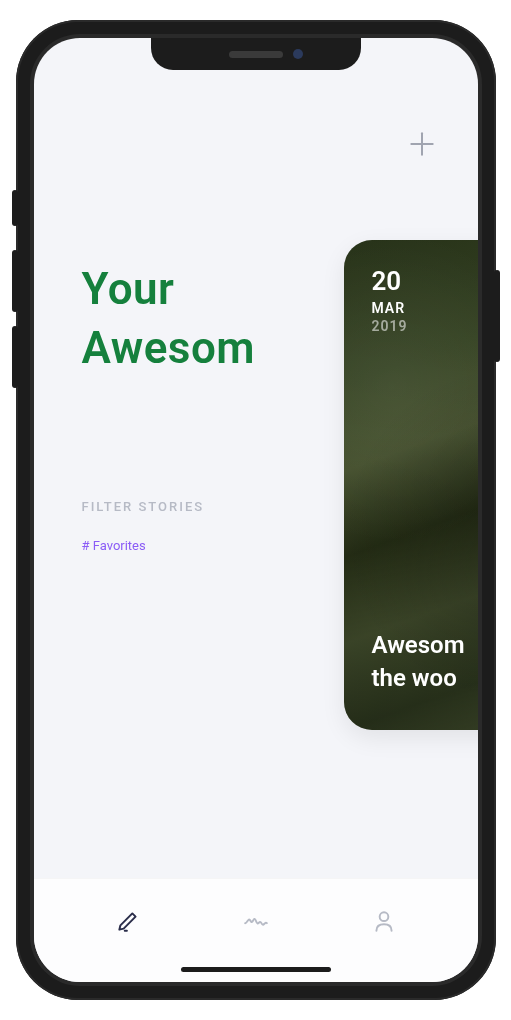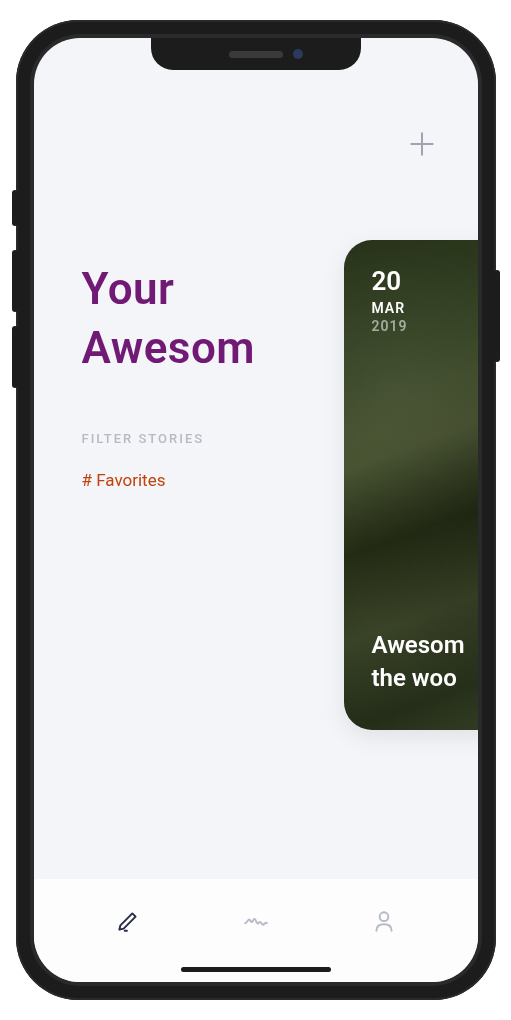--- a/index.html
+++ b/index.html
@@ -113,35 +113,35 @@
     margin-top: 100px;
     position: relative;
   }
   .left-col {
     flex: 0 0 250px;
     padding-right: 10px;
   }
   .title {
     font-size: 44px;
     font-weight: 600;
-    color: #701a75;
+    color: #15803d;
     line-height: 1.35;
     letter-spacing: 0.5px;
   }
-  .filter-block { margin-top: 52px; }
+  .filter-block { margin-top: 120px; }
   .filter-label {
     font-size: 13px;
     font-weight: 500;
     letter-spacing: 2px;
     color: #b6bac5;
   }
   .filter-value {
     margin-top: 24px;
-    font-size: 17px;
-    color: #c2410c;
+    font-size: 13px;
+    color: #8b5cf6;
   }
   .card {
     position: absolute;
     left: 310px;
     top: -20px;
     width: 240px;
     height: 490px;
     border-radius: 28px;
     overflow: hidden;
     background: linear-gradient(160deg, #2d3a1c 0%, #3b4a27 25%, #4a5631 40%, #2a3418 55%, #4d5a34 70%, #374425 85%, #5c6b3f 100%);

